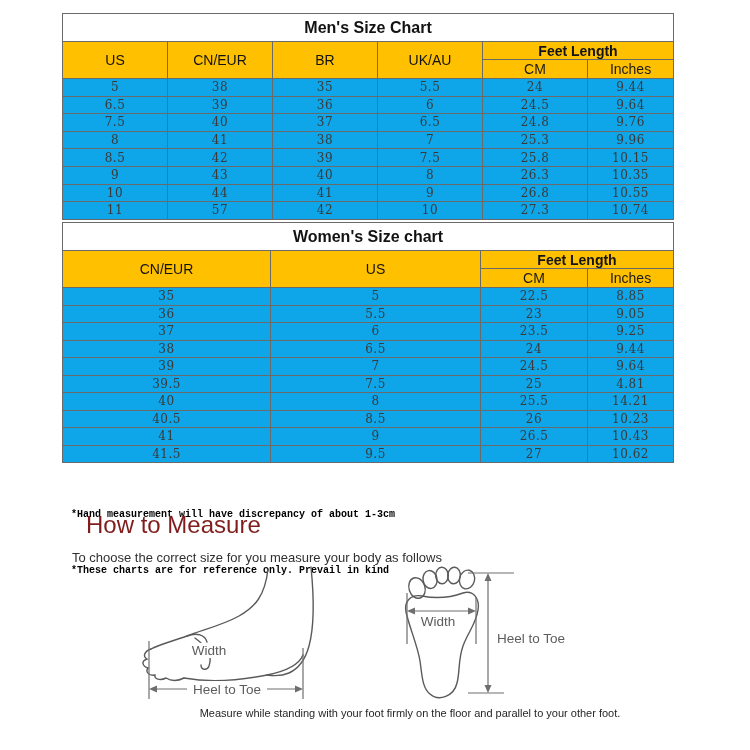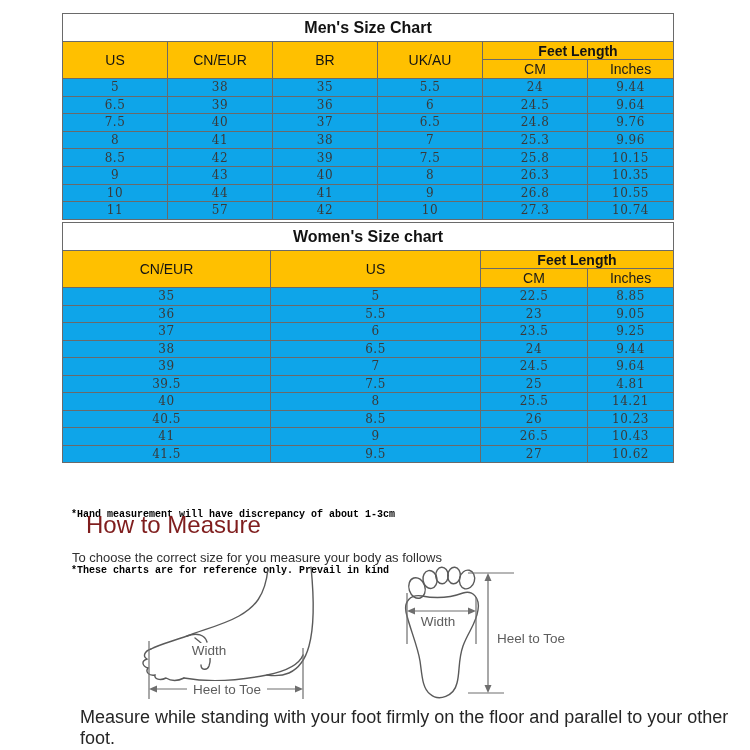--- a/index.html
+++ b/index.html
@@ -25,22 +25,22 @@
   
   .notes{position:absolute;left:71px;top:469px;font-family:"Liberation Mono",monospace;
     font-weight:bold;font-size:10px;color:#000;line-height:18.5px;white-space:pre;}
 
   
   .htm-heading{position:absolute;left:86px;top:511px;font-size:24px;color:#7f1d1d;}
   .htm-subtitle{position:absolute;left:72px;top:538px;font-size:13px;color:#303030;margin-top:12px;}
   .diagram{position:absolute;}
   .diagram svg{display:block;}
   .diagram text{font-family:"Liberation Sans",sans-serif;font-size:13.5px;fill:#5d5d5d;}
-  .caption{position:absolute;left:80px;top:707px;width:660px;
-    font-size:18px;color:#262626;}
+  .caption{position:absolute;left:80px;top:707px;width:660px;text-align:center;
+    font-size:11px;color:#262626;}
 </style>
 </head>
 <body>
 
 <div class="stage">
 
   <table class="size-table men">
     <colgroup>
       <col style="width:105px">
         <col style="width:105px">

